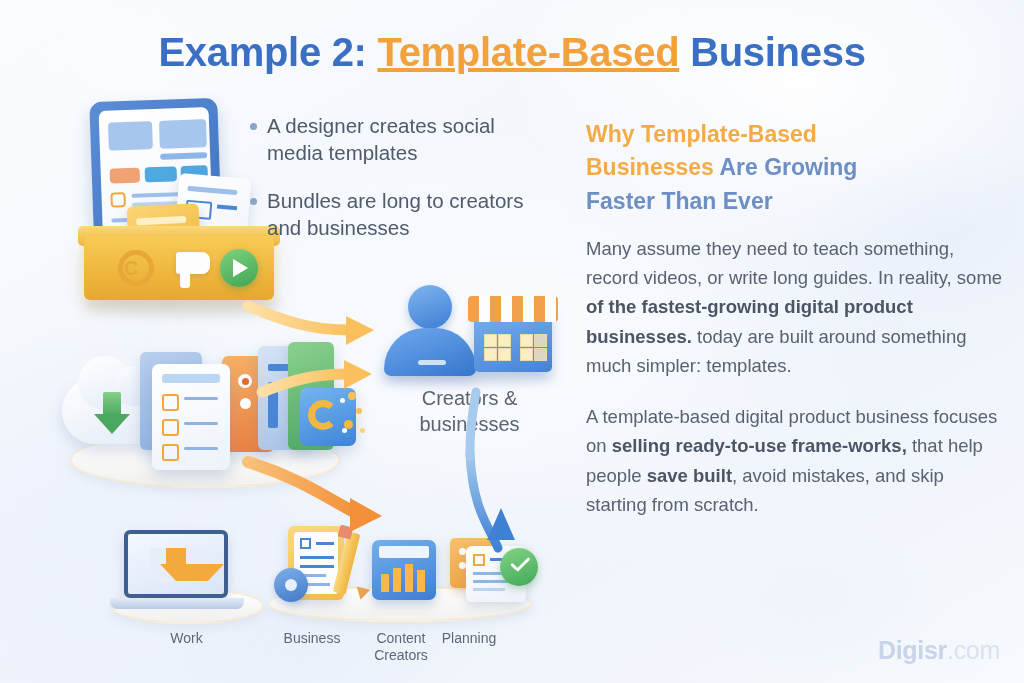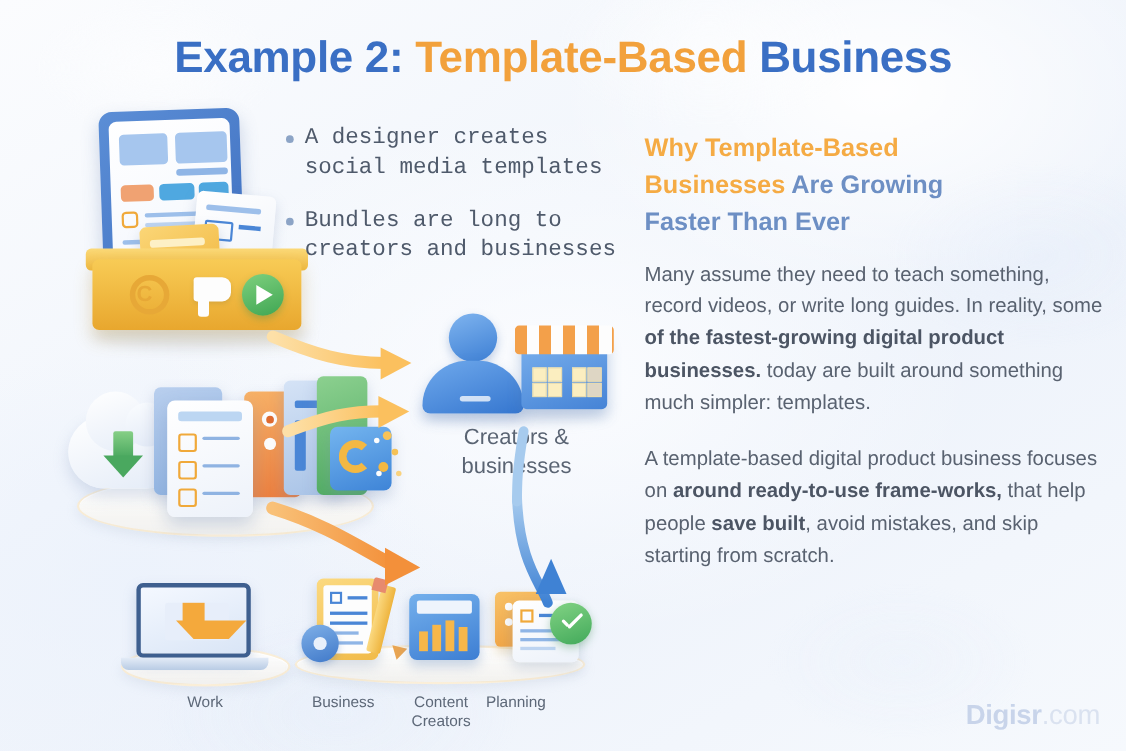--- a/index.html
+++ b/index.html
@@ -23,24 +23,24 @@
       radial-gradient(ellipse 160px 90px at 14% 9%, rgba(255,255,255,.9), rgba(255,255,255,0) 70%),
       radial-gradient(ellipse 200px 110px at 63% 6%, rgba(255,255,255,.85), rgba(255,255,255,0) 70%),
       radial-gradient(ellipse 190px 120px at 92% 34%, rgba(226,235,250,.55), rgba(255,255,255,0) 72%),
       radial-gradient(ellipse 230px 130px at 30% 95%, rgba(224,234,249,.5), rgba(255,255,255,0) 72%),
       radial-gradient(ellipse 170px 100px at 80% 88%, rgba(230,238,251,.5), rgba(255,255,255,0) 72%);}
 
   
   .title{position:absolute;left:0;top:30px;width:1024px;text-align:center;
     font-size:40px;font-weight:bold;letter-spacing:-.3px;white-space:nowrap;}
   .t-blue{color:#3a6fc4;}
-  .t-orange{color:#f2a13c;}
-
-  
-  .bullets{position:absolute;left:260px;top:112px;width:300px;font-family:Liberation Mono, monospace;}
+  .t-orange{color:#f2a13c;text-decoration:underline;}
+
+  
+  .bullets{position:absolute;left:250px;top:112px;width:300px;}
   .bullet{display:flex;gap:10px;margin-bottom:21px;}
   .bdot{flex:0 0 auto;width:7px;height:7px;border-radius:50%;background:#8ca4c6;margin-top:11px;}
   .btext{font-size:20.5px;line-height:1.32;color:#4f5a6b;}
 
   
   .rcol{position:absolute;left:586px;top:118px;width:420px;}
   .rhead{font-size:23px;font-weight:bold;line-height:1.45;margin:0 0 16px 0;}
   .h-orange{color:#f5ab44;}
   .h-blue{color:#6d8fc4;}
   .para{font-size:18.5px;line-height:1.58;color:#59627087;color:#596270;margin:0 0 22px 0;}
@@ -351,19 +351,19 @@
     </div>
   </div>
 
   <div class="rcol">
     <div class="rhead">
       <span class="h-orange">Why Template-Based</span><br>
       <span class="h-orange">Businesses</span><span class="h-blue"> Are Growing</span><br>
       <span class="h-blue">Faster Than Ever</span>
     </div>
     <p class="para"><span>Many assume they need to teach something, record videos, or write long guides. In reality, some </span><b>of the fastest-growing digital product businesses.</b><span> today are built around something much simpler: templates.</span></p>
-    <p class="para"><span>A template-based digital product business focuses on </span><b>around ready-to-use frame-works,</b><span> that help people </span><b>save built</b><span>, avoid mistakes, and skip starting from scratch.</span></p>
+    <p class="para"><span>A template-based digital product business focuses on </span><b>selling ready-to-use frame-works,</b><span> that help people </span><b>save built</b><span>, avoid mistakes, and skip starting from scratch.</span></p>
   </div>
 
   <div class="wm">
     <b>Digisr</b><span>.com</span>
   </div>
 </div>
 
 </body></html>

